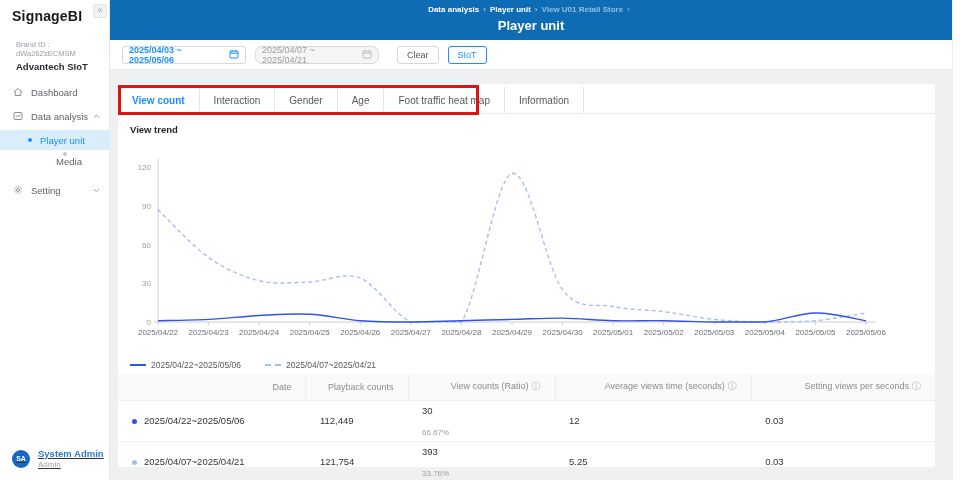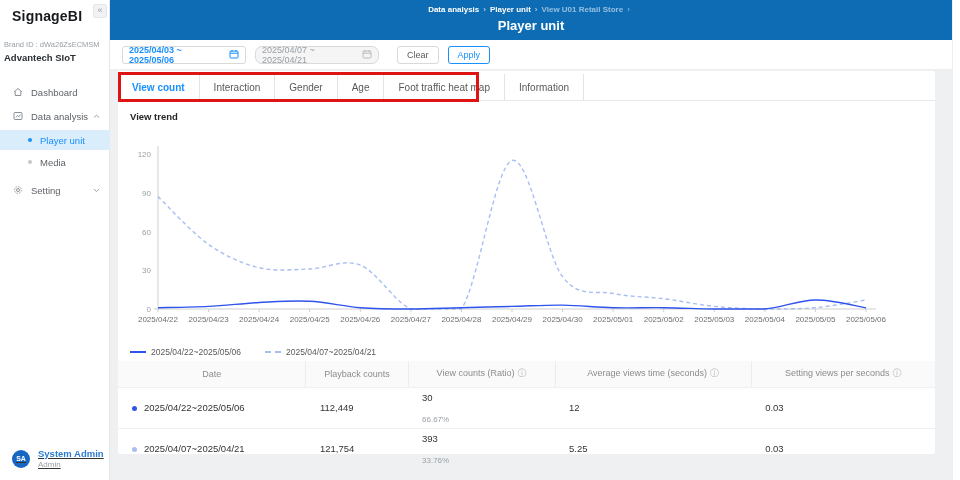--- a/index.html
+++ b/index.html
@@ -4,21 +4,21 @@
 <style>
   * { margin:0; padding:0; box-sizing:border-box; }
   html,body { width:960px; height:480px; overflow:hidden; }
   body { font-family:"Liberation Sans", sans-serif; background:#eef0f2; color:#333; }
   #app { position:relative; width:960px; height:480px; }
 
   
   .sidebar { position:absolute; left:0; top:0; width:110px; height:480px; background:#fff; border-right:1px solid #e3e5e8; z-index:5; }
   .logo { position:absolute; left:12px; top:8px; font-size:14px; font-weight:bold; color:#17191c; letter-spacing:.2px; }
   .collapse-btn { position:absolute; left:93px; top:4px; width:14px; height:14px; background:#f1f2f4; border:1px solid #e3e5e8; border-radius:2px; font-size:9px; line-height:11px; text-align:center; color:#9aa0a6; cursor:pointer; }
-  .brand { position:absolute; left:4px; top:40px; }
+  .brand { position:absolute; left:16px; top:40px; }
   .brand .bid { font-size:7.5px; color:#9aa0a6; }
   .brand .bname { font-size:9.5px; font-weight:bold; color:#2b2f33; margin-top:3px; }
   .nav { position:absolute; left:0; top:82px; width:110px; }
   .nav-item { display:flex; align-items:center; height:20px; padding-left:12px; font-size:9.5px; color:#5f6368; cursor:pointer; position:relative; }
   .nav-item .ni { width:11px; height:11px; margin-right:8px; display:inline-flex; align-items:center; justify-content:center; color:#8a9097; }
   .nav-item .chev { position:absolute; right:10px; color:#9aa0a6; font-size:7px; }
   .nav-sub { padding-left:28px; }
   .nav-sub .dot { width:4px; height:4px; border-radius:50%; background:#c2c7cc; margin-right:8px; }
   .nav-active { background:#d9edfb; color:#1890ff; }
   .nav-active .dot { background:#1890ff; } .gap4 { height:4px; }
@@ -37,37 +37,37 @@
   
   .filterbar { position:absolute; left:110px; top:40px; width:842px; height:30px; background:#fff; display:flex; align-items:center; padding-left:12px; border-bottom:1px solid #eceef0; }
   .date-input { display:flex; align-items:center; justify-content:space-between; width:124px; height:18px; border:1px solid #d9d9d9; border-radius:3px; padding:0 6px; font-size:9px; background:#fff; cursor:pointer; }
   .date-input.primary { color:#1890ff; font-weight:bold; }
   .date-input.disabled { background:#f5f5f5; color:#9aa0a6; margin-left:9px; cursor:default;border-radius:7px; }
   .btn { height:18px; border-radius:3px; background:#fff; font-size:9px; padding:0 9px; display:flex; align-items:center; cursor:pointer; }
   .btn-clear { border:1px solid #d9d9d9; color:#595959; margin-left:18px; }
   .btn-apply { border:1px solid #1890ff; color:#1890ff; margin-left:9px; }
 
   
-  .card { position:absolute; left:118px; top:71px; width:817px; height:383px; background:#fff; border-radius:2px; }
+  .card { position:absolute; left:118px; top:84px; width:817px; height:383px; background:#fff; border-radius:2px; }
   .tabs { display:flex; margin-top:3px; height:27px; border-bottom:1px solid #e8e8e8; }
   .tab { display:flex; align-items:center; padding:0 14px; font-size:10px; color:#595959; border-right:1px solid #e4e4e4; cursor:pointer; position:relative; }
   .tab.active { color:#1890ff; font-weight:bold; }
   .tab.active:after { content:""; position:absolute; left:10px; right:10px; bottom:-1px; height:2px; background:#1890ff; }
   .annotation-box { position:absolute; left:0; top:1px; width:361px; height:30px; border:3px solid #de1413; z-index:9; pointer-events:none; }
   .chart-title { position:absolute; left:12px; top:40px; font-size:9.5px; font-weight:bold; color:#262626; }
   .chart-wrap { position:absolute; left:8px; top:45px; width:800px; height:215px; }
   .legend { position:absolute; left:12px; top:276px; display:flex; align-items:center; font-size:8.5px; color:#595959; }
   .legend-item { display:flex; align-items:center; margin-right:24px; cursor:pointer; }
   .ls { width:16px; margin-right:5px; }
   .ls-solid { border-top:2px solid #2f54eb; }
   .ls-dash { border-top:2px dashed #a8bdf2; }
 
   
   .tbl { position:absolute; left:0; top:290px; width:817px; border-collapse:collapse; table-layout:fixed; }
-  .tbl th { background:#fafafa; font-size:9px; color:#8c8c8c; font-weight:normal; text-align:center; height:26px; padding:0 14px; border-right:1px solid #ececec; border-bottom:1px solid #f0f0f0; }
+  .tbl th { background:#fafafa; font-size:9px; color:#8c8c8c; font-weight:normal; text-align:right; height:26px; padding:0 14px; border-right:1px solid #ececec; border-bottom:1px solid #f0f0f0; }
   .tbl th:last-child { border-right:none; }
   .tbl td { font-size:9.5px; color:#333; height:31px; padding:4px 14px; border-bottom:1px solid #f0f0f0; vertical-align:middle; }
   .tbl .sub { font-size:8px; color:#9aa0a6; margin-top:12px; }
   .rdot { display:inline-block; width:5px; height:5px; border-radius:50%; margin-right:7px; vertical-align:middle; }
   .rdot-a { background:#2f54eb; } .rdot-b { background:#aabdf0; }
   .info-ic { color:#b0b5ba; font-size:9px; margin-left:3px; cursor:pointer; }
 
   .scroll-strip { position:absolute; right:0; top:0; width:8px; height:480px; background:#fff; border-left:1px solid #eceef0; }
   .cursor-mark { position:absolute; left:1px; top:470px; width:0; height:0; border-left:4px solid #111; border-right:5px solid transparent; border-bottom:10px solid #111; transform:rotate(18deg); }
 </style>
@@ -105,21 +105,21 @@
           <svg width="7" height="5" viewBox="0 0 7 5">
               <path d="M1 3.5 L3.5 1.2 L6 3.5" fill="none" stroke="#9aa0a6" stroke-width="1"></path>
             </svg>
         </span>
       </div>
       <div class="gap4"></div>
       <div class="nav-item nav-sub nav-active">
         <span class="dot"></span>
         <span>Player unit</span>
       </div>
-      <div class="nav-item nav-sub" style="margin-top:2px;">
+      <div class="nav-item nav-sub" style="margin-top:2px;flex-direction:column;">
         <span class="dot"></span>
         <span>Media</span>
       </div>
       <div class="gap4"></div>
       <div class="gap4"></div>
       <div class="nav-item">
         <span class="ni">
           <svg width="10" height="10" viewBox="0 0 10 10">
               <circle cx="5" cy="5" r="1.5" fill="none" stroke="#8a9097" stroke-width="1"></circle>
               <circle cx="5" cy="5" r="3.4" fill="none" stroke="#8a9097" stroke-width="1" stroke-dasharray="1.4 1.2"></circle>
@@ -162,21 +162,21 @@
     <div class="date-input disabled">
       <span>2025/04/07 ~ 2025/04/21</span>
       <span>
         <svg width="10" height="10" viewBox="0 0 10 10">
             <rect x="1" y="2" width="8" height="7" rx="1" fill="none" stroke="#b8bcc0" stroke-width="1"></rect>
             <path d="M1 4.2 H9 M3 1 V3 M7 1 V3" stroke="#b8bcc0" stroke-width="1"></path>
           </svg>
       </span>
     </div>
     <div class="btn btn-clear">Clear</div>
-    <div class="btn btn-apply">Apply</div>
+    <div class="btn btn-apply">SIoT</div>
   </div>
 
   <div class="card">
     <div class="annotation-box"></div>
     <div class="tabs">
       <div class="tab active">View count</div>
       <div class="tab">Interaction</div>
       <div class="tab">Gender</div>
       <div class="tab">Age</div>
       <div class="tab">Foot traffic heat map</div>

